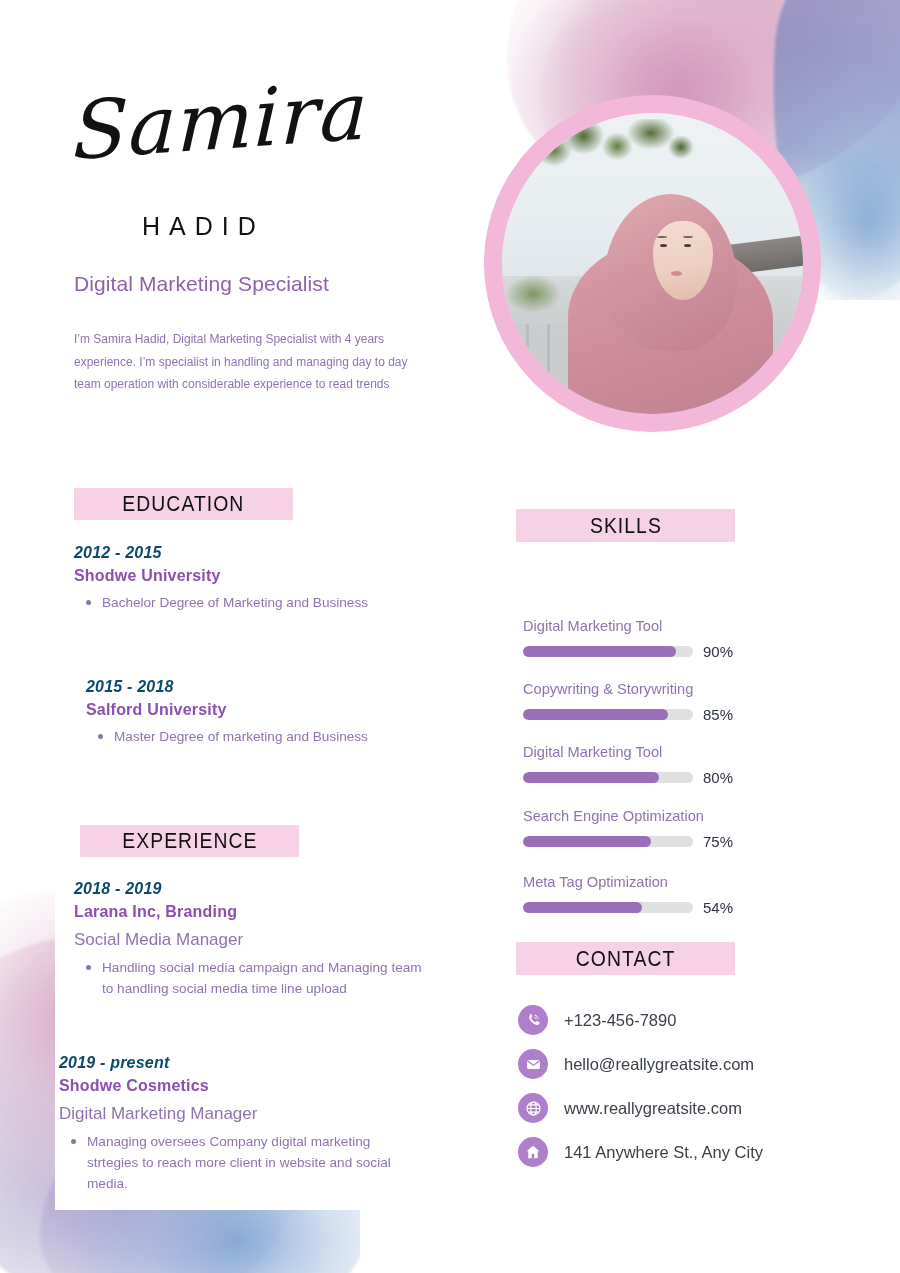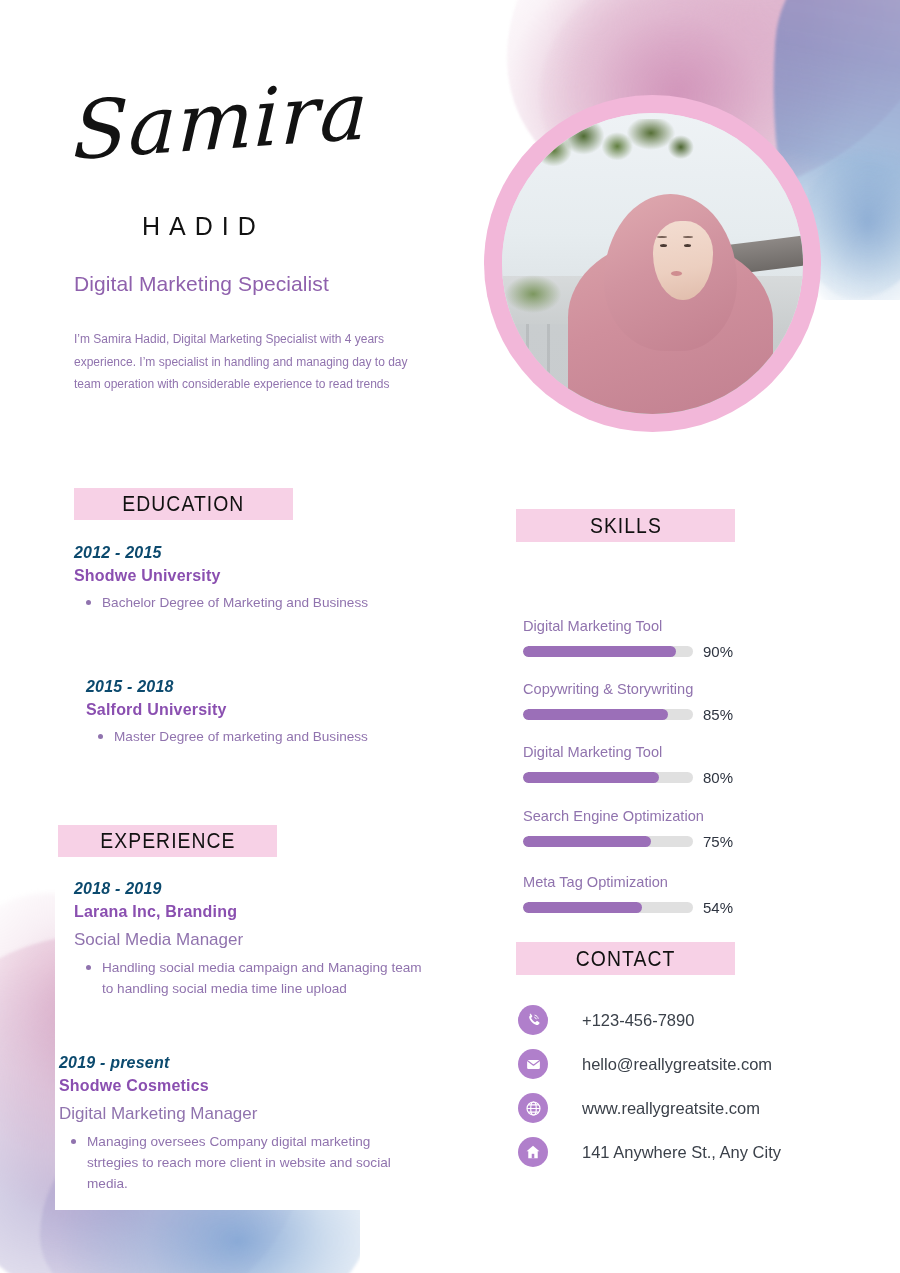--- a/index.html
+++ b/index.html
@@ -329,21 +329,21 @@
     font-family: "Liberation Sans Narrow", "Liberation Sans", sans-serif;
     font-size: 22px;
     letter-spacing: 1.2px;
     color: #111111;
     transform: scaleX(0.88);
     font-weight: 400;
   }
 
   
   .edu-banner   { left: 74px;  top: 488px; width: 219px; height: 32px; }
-  .exp-banner   { left: 58px;  top: 825px; width: 219px; height: 32px; }
+  .exp-banner   { left: 80px;  top: 825px; width: 219px; height: 32px; }
   .skills-banner{ left: 516px; top: 509px; width: 219px; height: 33px; }
   .contact-banner{left: 516px; top: 942px; width: 219px; height: 33px; }
 
   .entry { position: absolute; width: 360px; }
   .entry .years {
     font-size: 16px;
     font-weight: bold;
     color: #0c4a6e;
     letter-spacing: .2px;
     font-style: italic;
@@ -426,21 +426,21 @@
     width: 30px;
     height: 30px;
     border-radius: 50%;
     background: #b07fcb;
     display: flex;
     align-items: center;
     justify-content: center;
     flex: 0 0 auto;
   }
   .c-text {
-    margin-left: 34px;
+    margin-left: 16px;
     font-size: 16.5px;
     color: #3b414a;
     white-space: nowrap;
   }
 </style>
 </head>
 <body>
 
 <div class="page">
 

